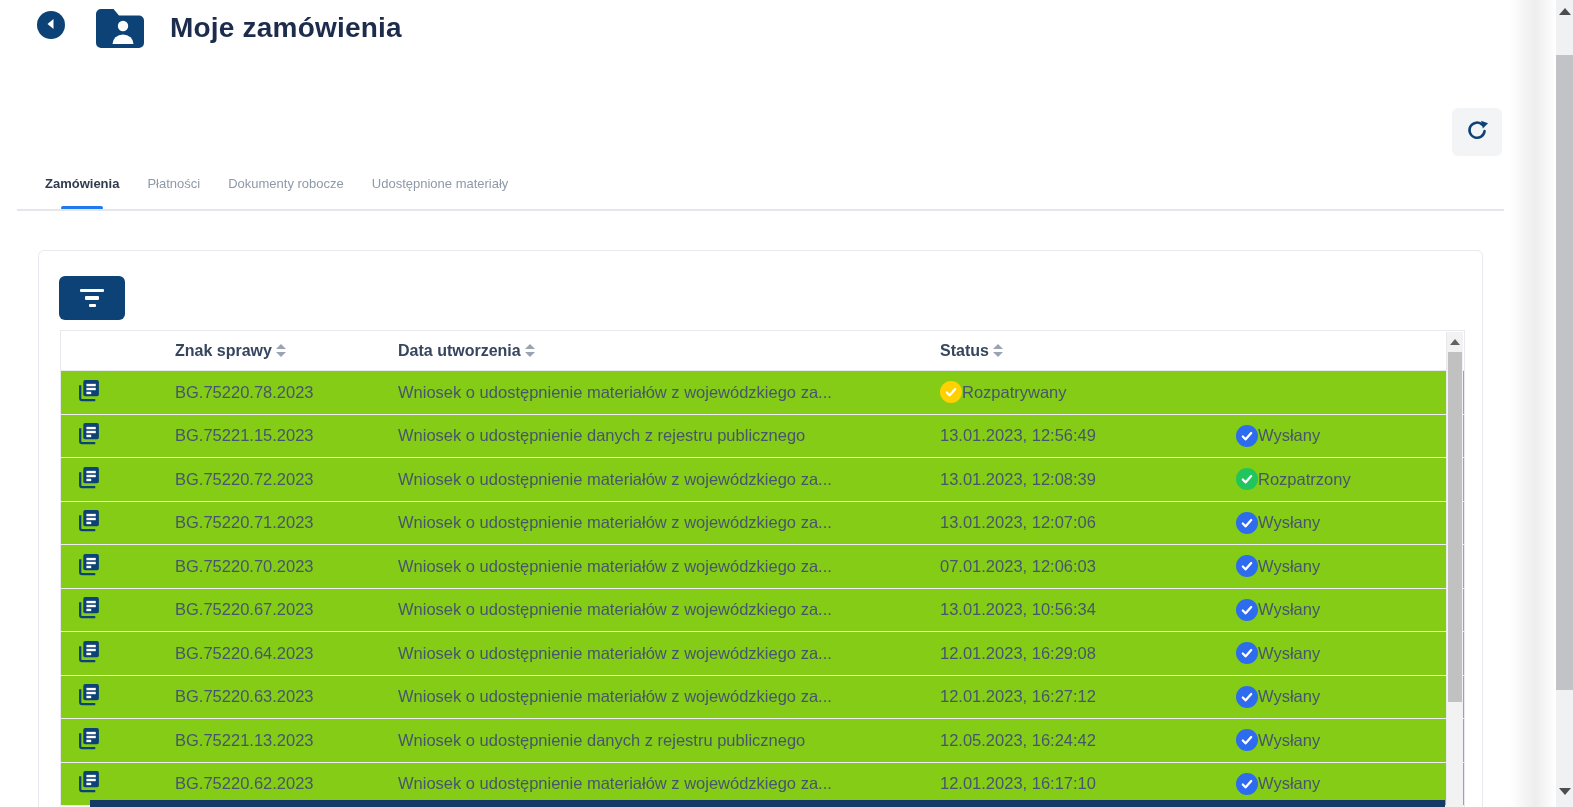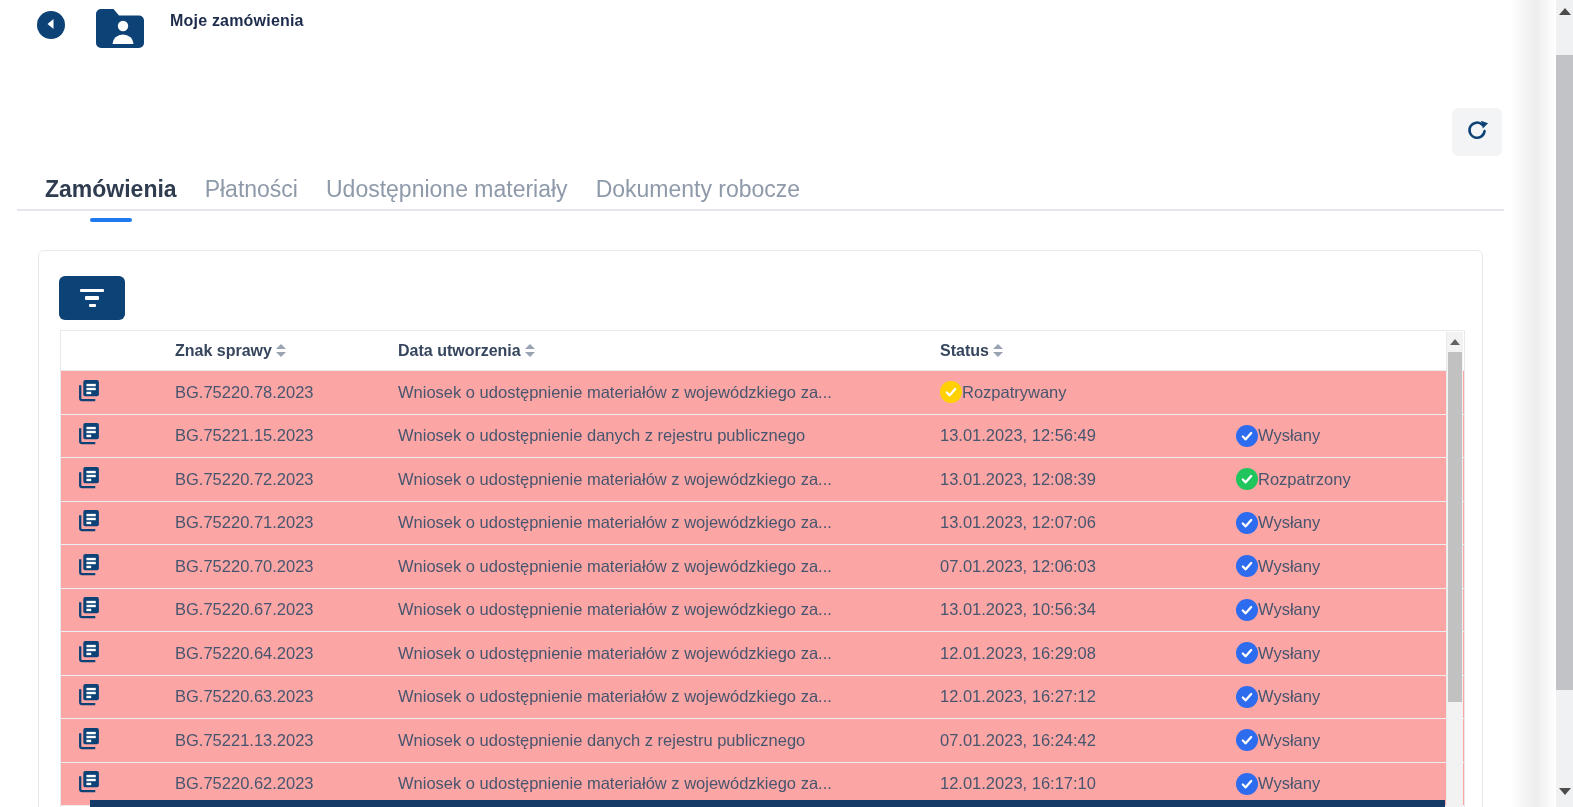--- a/index.html
+++ b/index.html
@@ -14,33 +14,33 @@
   
   .back-btn {
     position: absolute; left: 37px; top: 11px;
     width: 28px; height: 28px; border-radius: 50%;
     background: #0d4276; border: none; cursor: pointer;
     display: flex; align-items: center; justify-content: center;
   }
   .folder-icon { position: absolute; left: 94px; top: 5px; width: 52px; height: 44px; }
   .page-title {
     position: absolute; left: 170px; top: 12px;
-    font-size: 16px; font-weight: 700; color: #1d2c4c; letter-spacing: 0.2px;
+    font-size: 28px; font-weight: 700; color: #1d2c4c; letter-spacing: 0.2px;
   }
   .refresh-btn {
     position: absolute; left: 1452px; top: 108px;
     width: 50px; height: 48px; border-radius: 6px;
     background: #f2f4f6; border: none; cursor: pointer;
     display: flex; align-items: center; justify-content: center;
   }
 
   
   .tabs { position: absolute; left: 45px; top: 176px; display: flex; gap: 28px; }
   .tab {
-    font-size: 23px; color: #8e99a9; cursor: pointer;
+    font-size: 13px; color: #8e99a9; cursor: pointer;
     position: relative; white-space: nowrap; padding-bottom: 16px;
   }
   .tab.active { color: #2f3b4f; font-weight: 700; }
   .tab.active::after {
     content: ""; position: absolute; left: 50%; transform: translateX(-50%);
     bottom: -3px; width: 42px; height: 4px; border-radius: 2px; background: #2079ef;
   }
   .tabs-divider {
     position: absolute; left: 17px; top: 209px; width: 1487px; height: 2px;
     background: #e3e6ea;
@@ -76,21 +76,21 @@
   .th {
     display: flex; align-items: center; gap: 4px;
     font-size: 16px; font-weight: 700; color: #36465e; cursor: pointer;
   }
   .th:first-child { visibility: hidden; }
   .sort { display: inline-flex; flex-direction: column; gap: 2.5px; }
   .sort .up { width: 0; height: 0; border-left: 5px solid transparent; border-right: 5px solid transparent; border-bottom: 5px solid #9aa3b2; }
   .sort .dn { width: 0; height: 0; border-left: 5px solid transparent; border-right: 5px solid transparent; border-top: 5px solid #9aa3b2; }
 
   .tbody { }
-  .tr { height: 43.5px; border-bottom: 1px solid #eceef2; background: #fca5a5; }
+  .tr { height: 43.5px; border-bottom: 1px solid #eceef2; background: #84cc16; }
   .td { font-size: 16.5px; color: #47566e; white-space: nowrap; overflow: hidden; text-overflow: ellipsis; padding-right: 12px; }
   .td-icon { padding-left: 14px; display: flex; align-items: center; }
   .td-status { display: flex; align-items: center; }
   .status-ic {
     width: 22px; height: 22px; border-radius: 50%; flex: 0 0 22px;
     display: flex; align-items: center; justify-content: center;
   }
 
   
   .tbl-scrollbar {
@@ -164,22 +164,22 @@
     <svg width="26" height="26" viewBox="0 0 24 24">
       <path d="M17 6.3 A 7 7 0 1 0 19 12" fill="none" stroke="#0d4276" stroke-width="2.3" stroke-linecap="round"></path>
       <polygon points="15.7,2.6 22.2,4.9 17.4,9.6" fill="#0d4276"></polygon>
     </svg>
   </span>
 </button>
 
 <nav class="tabs">
     <div class="tab active">Zamówienia</div>
     <div class="tab">Płatności</div>
+    <div class="tab">Dokumenty robocze</div>
     <div class="tab">Udostępnione materiały</div>
-    <div class="tab">Dokumenty robocze</div>
   </nav>
 <div class="tabs-divider"></div>
 
 <section class="card">
   <button class="filter-btn">
     <span class="filter-glyph">
         <i></i>
         <i></i>
         <i></i>
       </span>
@@ -419,21 +419,21 @@
           <path d="M5 8 v12.5 a1.8 1.8 0 0 0 1.8 1.8 H19.5" fill="none" stroke="#0d4276" stroke-width="2.2"></path>
           <rect x="8" y="3" width="15" height="15.5" rx="1.8" fill="#0d4276"></rect>
           <rect x="11" y="6.6" width="9" height="2.3" fill="#ffffff"></rect>
           <rect x="11" y="10.4" width="9" height="2.3" fill="#ffffff"></rect>
           <rect x="11" y="14.2" width="4.6" height="2.3" fill="#ffffff"></rect>
         </svg>
       </span>
     </div>
     <div class="td">BG.75221.13.2023</div>
     <div class="td">Wniosek o udostępnienie danych z rejestru publicznego</div>
-    <div class="td">07.01.2023, 16:24:42</div>
+    <div class="td">12.05.2023, 16:24:42</div>
     <div class="td td-status">
       <span class="status-ic" style="background: rgb(45, 107, 239);">
         <svg width="14" height="14" viewBox="0 0 16 16">
                 <polyline points="3.2,8.6 6.5,11.8 12.8,4.6" fill="none" stroke="#ffffff" stroke-width="2.6" stroke-linecap="round" stroke-linejoin="round"></polyline>
               </svg>
       </span>
       <span>Wysłany</span>
     </div>
   </div>
 

